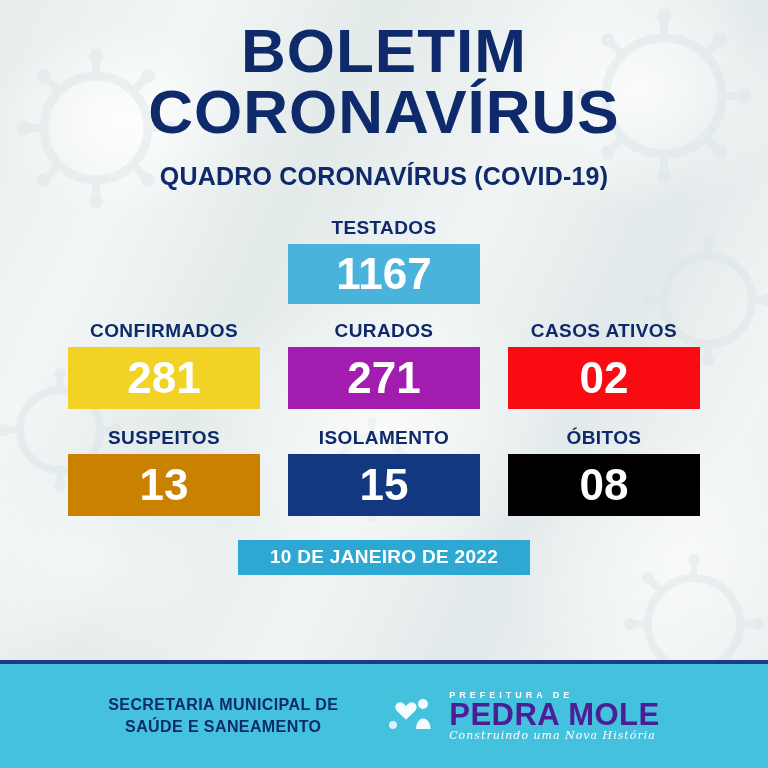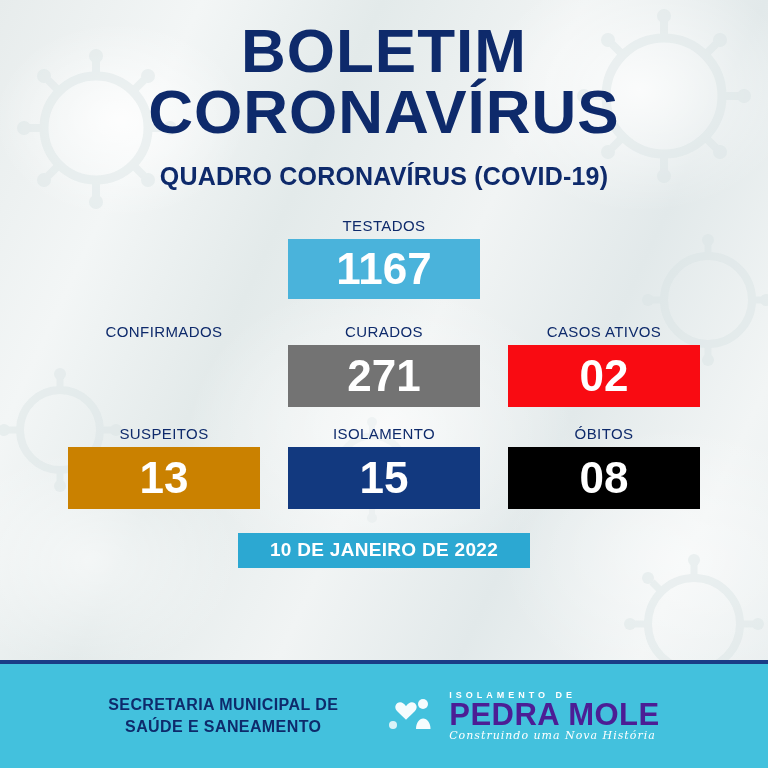--- a/index.html
+++ b/index.html
@@ -54,22 +54,22 @@
   .subtitle {
     color: #0e2a6b;
     font-weight: bold;
     font-size: 25px;
     margin-top: 22px;
     letter-spacing: 0.2px;
   }
 
   .stat-label {
     color: #0e2a6b;
-    font-weight: normal;
-    font-size: 15px;
+    font-weight: bold;
+    font-size: 19px;
     text-align: center;
     letter-spacing: 0.4px;
     margin-bottom: 5px;
   }
   .stat-box {
     color: #ffffff;
     font-weight: bold;
     font-size: 44px;
     text-align: center;
     line-height: 62px;
@@ -78,21 +78,21 @@
 
   .row-tested {
     margin-top: 26px;
     display: flex;
     justify-content: center;
   }
   .tested-wrap { width: 192px; }
   .tested-wrap .stat-box { height: 60px; line-height: 60px; }
 
   .row-3 {
-    margin-top: 24px;
+    margin-top: 16px;
     display: flex;
     justify-content: center;
     gap: 28px;
   }
   .cell { width: 192px; }
 
   .row-3.second { margin-top: 18px; }
 
   .date-row {
     margin-top: 24px;
@@ -266,24 +266,25 @@
     <div class="row-tested">
       <div class="tested-wrap cell">
         <div class="stat-label">TESTADOS</div>
         <div class="stat-box" style="background:#4ab3db">1167</div>
       </div>
     </div>
 
     <div class="row-3">
       <div class="cell">
         <div class="stat-label">CONFIRMADOS</div>
+        <div class="stat-box" style="background:#f2d224">281</div>
       </div>
       <div class="cell">
         <div class="stat-label">CURADOS</div>
-        <div class="stat-box" style="background:#737373">271</div>
+        <div class="stat-box" style="background:#a21caf">271</div>
       </div>
       <div class="cell">
         <div class="stat-label">CASOS ATIVOS</div>
         <div class="stat-box" style="background:#f90b12">02</div>
       </div>
     </div>
 
     <div class="row-3 second">
       <div class="cell">
         <div class="stat-label">SUSPEITOS</div>
@@ -311,19 +312,19 @@
     </div>
 
     <div class="brand">
       <svg class="brand-marks" width="58" height="50" viewBox="0 0 58 50" aria-hidden="true">
         <path d="M14 20c-4.5-4.6 1-11.4 6.4-7.6 1.2.8 2 1.9 2.6 2.8.6-.9 1.4-2 2.6-2.8 5.4-3.8 10.9 3 6.4 7.6-2.4 2.5-6.1 6-9 8.7-2.9-2.7-6.6-6.2-9-8.7z" fill="#ffffff" opacity="0.95"></path>
         <circle cx="40" cy="13" r="5" fill="#ffffff" opacity="0.95"></circle>
         <path d="M33 38c0-6 3.3-10.5 7.2-10.5S47.5 32 47.5 38z" fill="#ffffff" opacity="0.95"></path>
         <circle cx="10" cy="34" r="4" fill="#ffffff" opacity="0.8"></circle>
       </svg>
       <div class="brand-text">
-        <div class="brand-pre">ISOLAMENTO DE</div>
+        <div class="brand-pre">PREFEITURA DE</div>
         <div class="brand-name">PEDRA MOLE</div>
         <div class="brand-slogan">Construindo uma Nova História</div>
       </div>
     </div>
   </footer>
 </div>
 
 </body></html>

